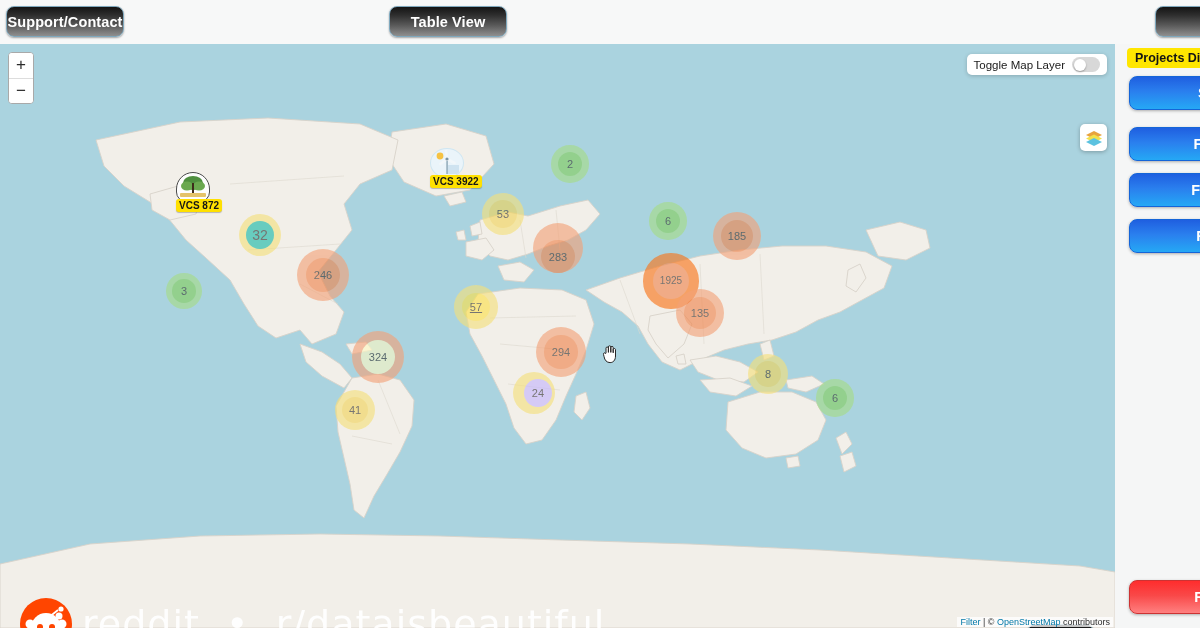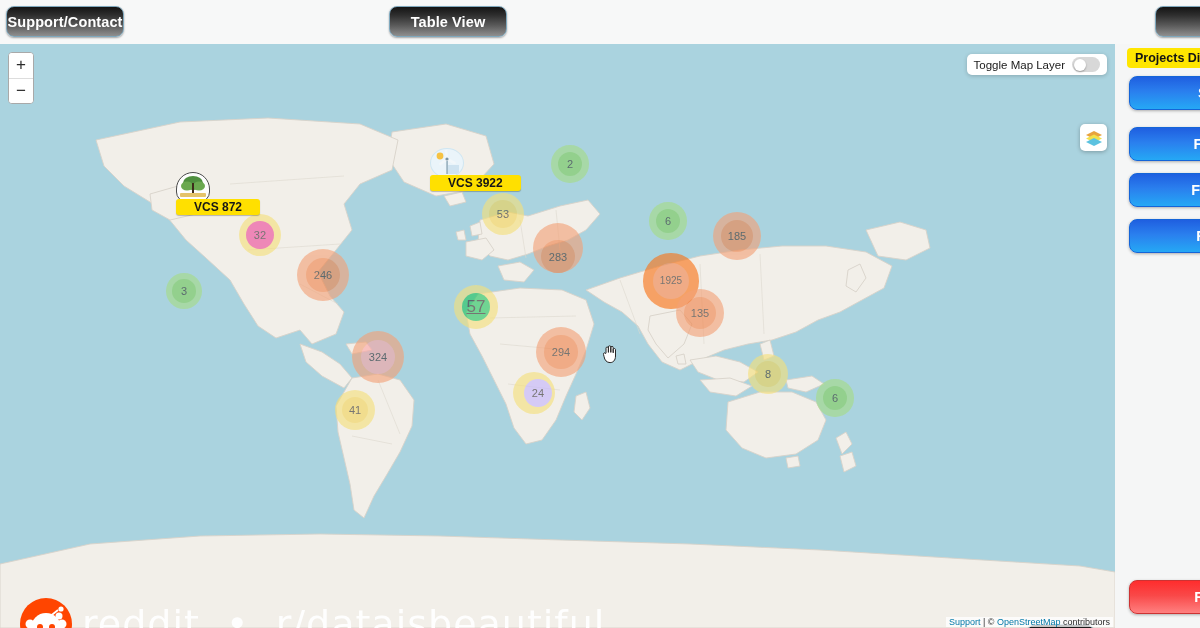--- a/index.html
+++ b/index.html
@@ -95,22 +95,22 @@
   .pin { position: absolute; z-index: 25; cursor: pointer; }
   .pin .bubble {
     width: 34px; height: 30px; border-radius: 17px 17px 10px 10px;
     background: #fdfdfd; border: 1.5px solid #4b4b4b;
     display: flex; align-items: center; justify-content: center;
     overflow: hidden;
   }
   .pin.round .bubble { border-radius: 50%; border-color: #cfe6f2; background: #eaf4fa; }
   .pin .tag {
     margin-top: -3px; background: #ffe000; border-radius: 3px;
-    font-size: 12px; font-weight: bold; color: #161616;
-    padding: 1px 18px; white-space: nowrap;
+    font-size: 10px; font-weight: bold; color: #161616;
+    padding: 1px 3px; white-space: nowrap;
     box-shadow: 0 1px 1px rgba(0,0,0,.25);
   }
 
   
   #handcursor { position: absolute; left: 602px; top: 300px; z-index: 28; }
 
   
   #legendbtn {
     position: absolute; left: 1027px; top: 580px; z-index: 40;
     width: 67px; height: 34px; border-radius: 8px;
@@ -280,36 +280,36 @@
     <div id="layersbtn">
       <svg width="20" height="20" viewBox="0 0 20 20">
         <polygon points="10,3 18,7 10,11 2,7" fill="#e8a33d"></polygon>
         <polygon points="10,6.5 18,10.5 10,14.5 2,10.5" fill="#f2e14a"></polygon>
         <polygon points="10,10 18,14 10,18 2,14" fill="#5bc2e0"></polygon>
       </svg>
     </div>
 
     <div id="clusters">
         <div class="cluster" style="left: 238.94px; top: 169.94px; width: 42.12px; height: 42.12px; background: rgb(245, 224, 122); opacity: 0.62;">
-          <div class="core" style="background: #ec4899; opacity: 1; font-size: 11px; text-align: right;">32</div>
+          <div class="core" style="background: #14b8a6; opacity: 1; font-size: 14px; text-align: right;">32</div>
         </div>
         <div class="cluster" style="left: 297.08px; top: 205.08px; width: 51.84px; height: 51.84px; background: rgb(243, 161, 119); opacity: 0.62;">
           <div class="core" style="background: rgb(240, 131, 74); opacity: 1; font-size: 11px;">246</div>
         </div>
         <div class="cluster" style="left: 166.18px; top: 229.18px; width: 35.64px; height: 35.64px; background: rgb(166, 220, 133); opacity: 0.62;">
           <div class="core" style="background: rgb(134, 207, 92); opacity: 1; font-size: 11px;">3</div>
         </div>
         <div class="cluster" style="left: 352.08px; top: 287.08px; width: 51.84px; height: 51.84px; background: rgb(243, 161, 119); opacity: 0.62;">
-          <div class="core" style="background: #fca5a5; opacity: 1; font-size: 11px;">324</div>
+          <div class="core" style="background: #fef9c3; opacity: 1; font-size: 11px;">324</div>
         </div>
         <div class="cluster" style="left: 334.75px; top: 345.75px; width: 40.5px; height: 40.5px; background: rgb(245, 224, 122); opacity: 0.62;">
           <div class="core" style="background: rgb(241, 211, 87); opacity: 1; font-size: 11px;">41</div>
         </div>
         <div class="cluster" style="left: 454.13px; top: 241.13px; width: 43.74px; height: 43.74px; background: rgb(245, 224, 122); opacity: 0.62;">
-          <div class="core" style="background: #22c55e; opacity: 1; font-size: 17px; text-decoration: underline;">57</div>
+          <div class="core" style="background: #fde047; opacity: 1; font-size: 11px; text-decoration: underline;">57</div>
         </div>
         <div class="cluster" style="left: 535.89px; top: 282.89px; width: 50.22px; height: 50.22px; background: rgb(243, 161, 119); opacity: 0.62;">
           <div class="core" style="background: rgb(240, 131, 74); opacity: 1; font-size: 11px;">294</div>
         </div>
         <div class="cluster" style="left: 512.94px; top: 327.94px; width: 42.12px; height: 42.12px; background: rgb(245, 224, 122); opacity: 0.62;">
           <div class="core" style="background: #c4b5fd; opacity: 1; font-size: 11px; margin-left: 8px;">24</div>
         </div>
         <div class="cluster" style="left: 481.94px; top: 148.94px; width: 42.12px; height: 42.12px; background: rgb(245, 224, 122); opacity: 0.62;">
           <div class="core" style="background: rgb(241, 211, 87); opacity: 1; font-size: 11px;">53</div>
         </div>
@@ -371,21 +371,21 @@
     <svg id="handcursor" width="17" height="20" viewBox="0 0 17 20">
       <path d="M4 9 V4.2 a1.2 1.2 0 0 1 2.4 0 V8.4 V3 a1.2 1.2 0 0 1 2.4 0 V8.4 V3.6
                a1.2 1.2 0 0 1 2.4 0 V8.8 V5.4 a1.2 1.2 0 0 1 2.3 0 V12
                c0 4.3 -2.3 6.6 -5.4 6.6 C4.6 18.6 2.6 16 2.1 12.8 L1.5 10.4
                a1.1 1.1 0 0 1 2.1 -0.8 Z" fill="#ffffff" stroke="#262626" stroke-width="1"></path>
     </svg>
 
     <div id="legendbtn">Legend</div>
 
     <div id="attrib">
-      <a href="#">Support</a><span> | © </span><a href="#">OpenStreetMap</a><span> contributors</span>
+      <a href="#">Filter</a><span> | © </span><a href="#">OpenStreetMap</a><span> contributors</span>
     </div>
 
     <div id="watermark">
       <svg width="56" height="56" viewBox="0 0 56 56">
         <circle cx="28" cy="28" r="26" fill="#ff4500"></circle>
         <circle cx="28" cy="32" r="15" fill="#ffffff"></circle>
         <circle cx="22" cy="31" r="3" fill="#ff4500"></circle>
         <circle cx="34" cy="31" r="3" fill="#ff4500"></circle>
         <path d="M21 38 q7 5 14 0" stroke="#ff4500" stroke-width="2" fill="none" stroke-linecap="round"></path>
         <circle cx="41" cy="20" r="3.5" fill="#ffffff"></circle>

